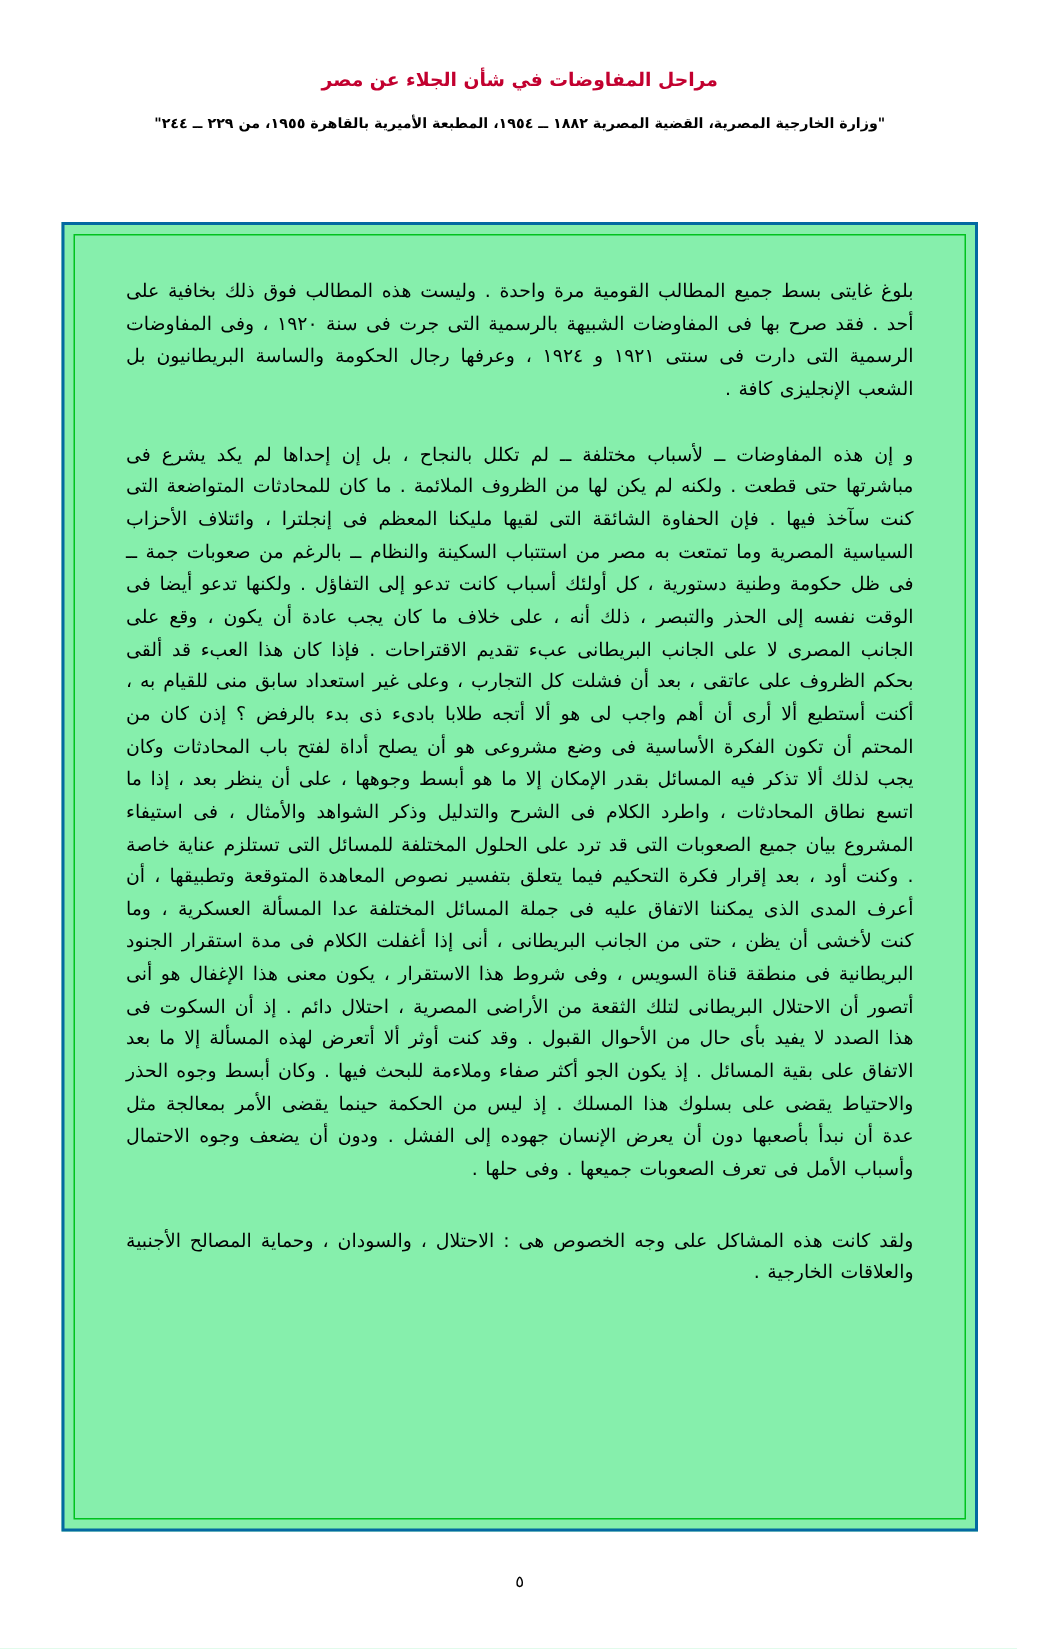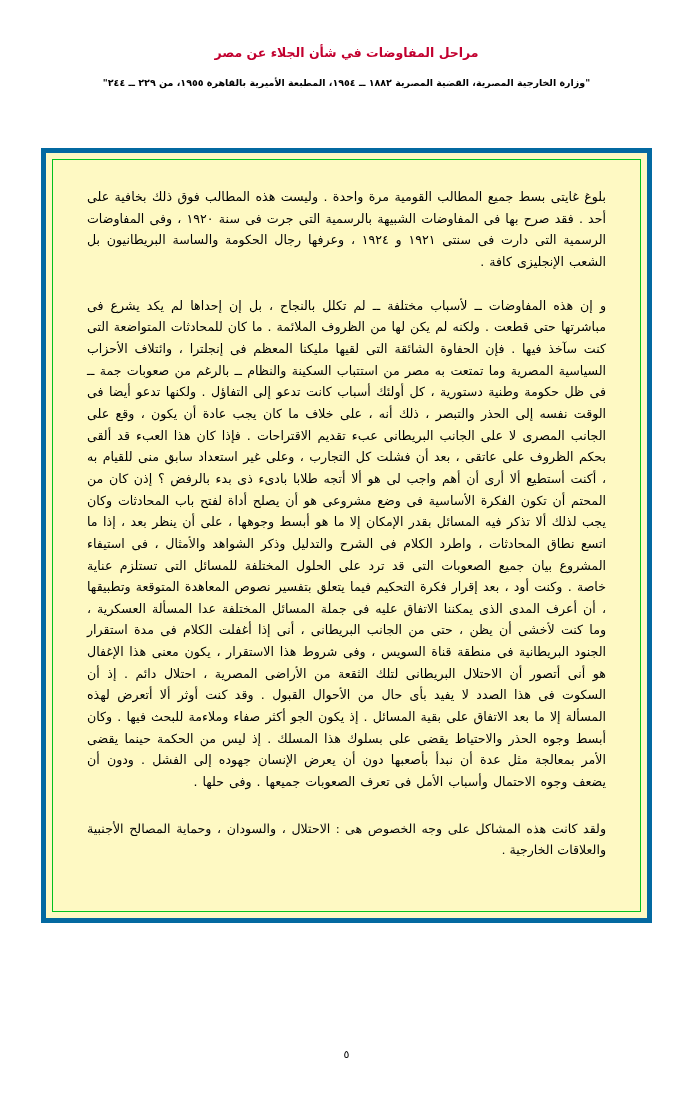--- a/index.html
+++ b/index.html
@@ -45,24 +45,24 @@
     font-size: 9.5px;
     font-weight: bold;
     color: #000000;
     line-height: 1.4;
   }
   .frame {
     position: absolute;
     left: 41px;
     top: 148px;
     width: 611px;
-    height: 775px;
-    border: 5px solid #0369a1;
+    height: 873px;
+    border: 2px solid #0369a1;
     box-sizing: border-box;
-    background: #fef9c3;
+    background: #86efac;
   }
   .frame-inner {
     position: absolute;
     left: 6px;
     top: 6px;
     right: 6px;
     bottom: 6px;
     border: 1px solid #00c21e;
     box-sizing: border-box;
     padding: 26px 34px 20px 34px;
@@ -78,21 +78,20 @@
   }
   .para.first {
     margin-bottom: 22px;
   }
   .para.body {
     text-align: justify;
   }
   .para.last {
     margin-top: 26px;
     margin-bottom: 0;
-    font-family: Liberation Serif, serif;
   }
   .page-number {
     position: absolute;
     left: 0;
     right: 0;
     top: 1048px;
     text-align: center;
     font-size: 11px;
     color: #000000;
   }

